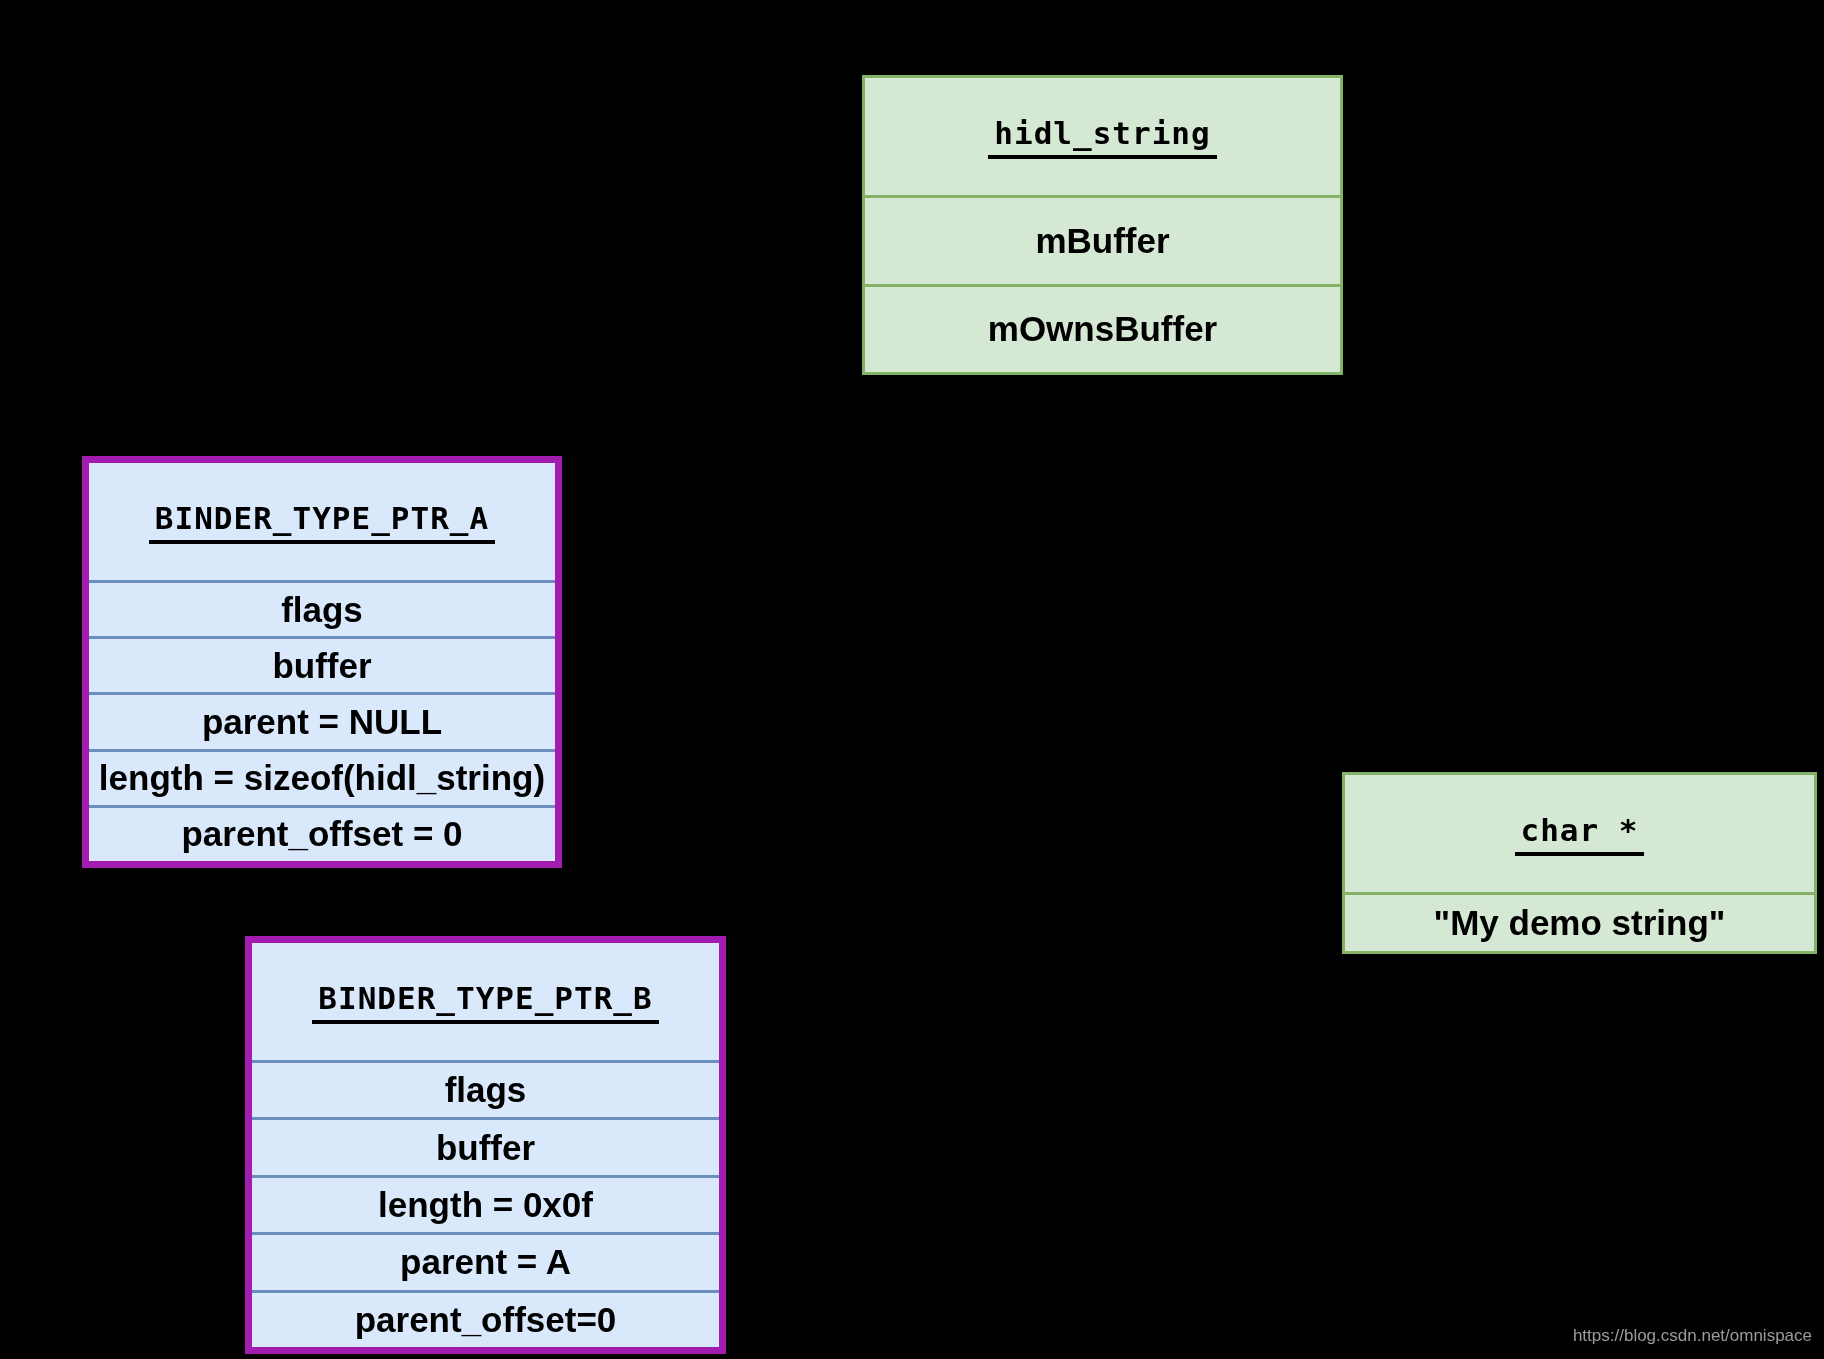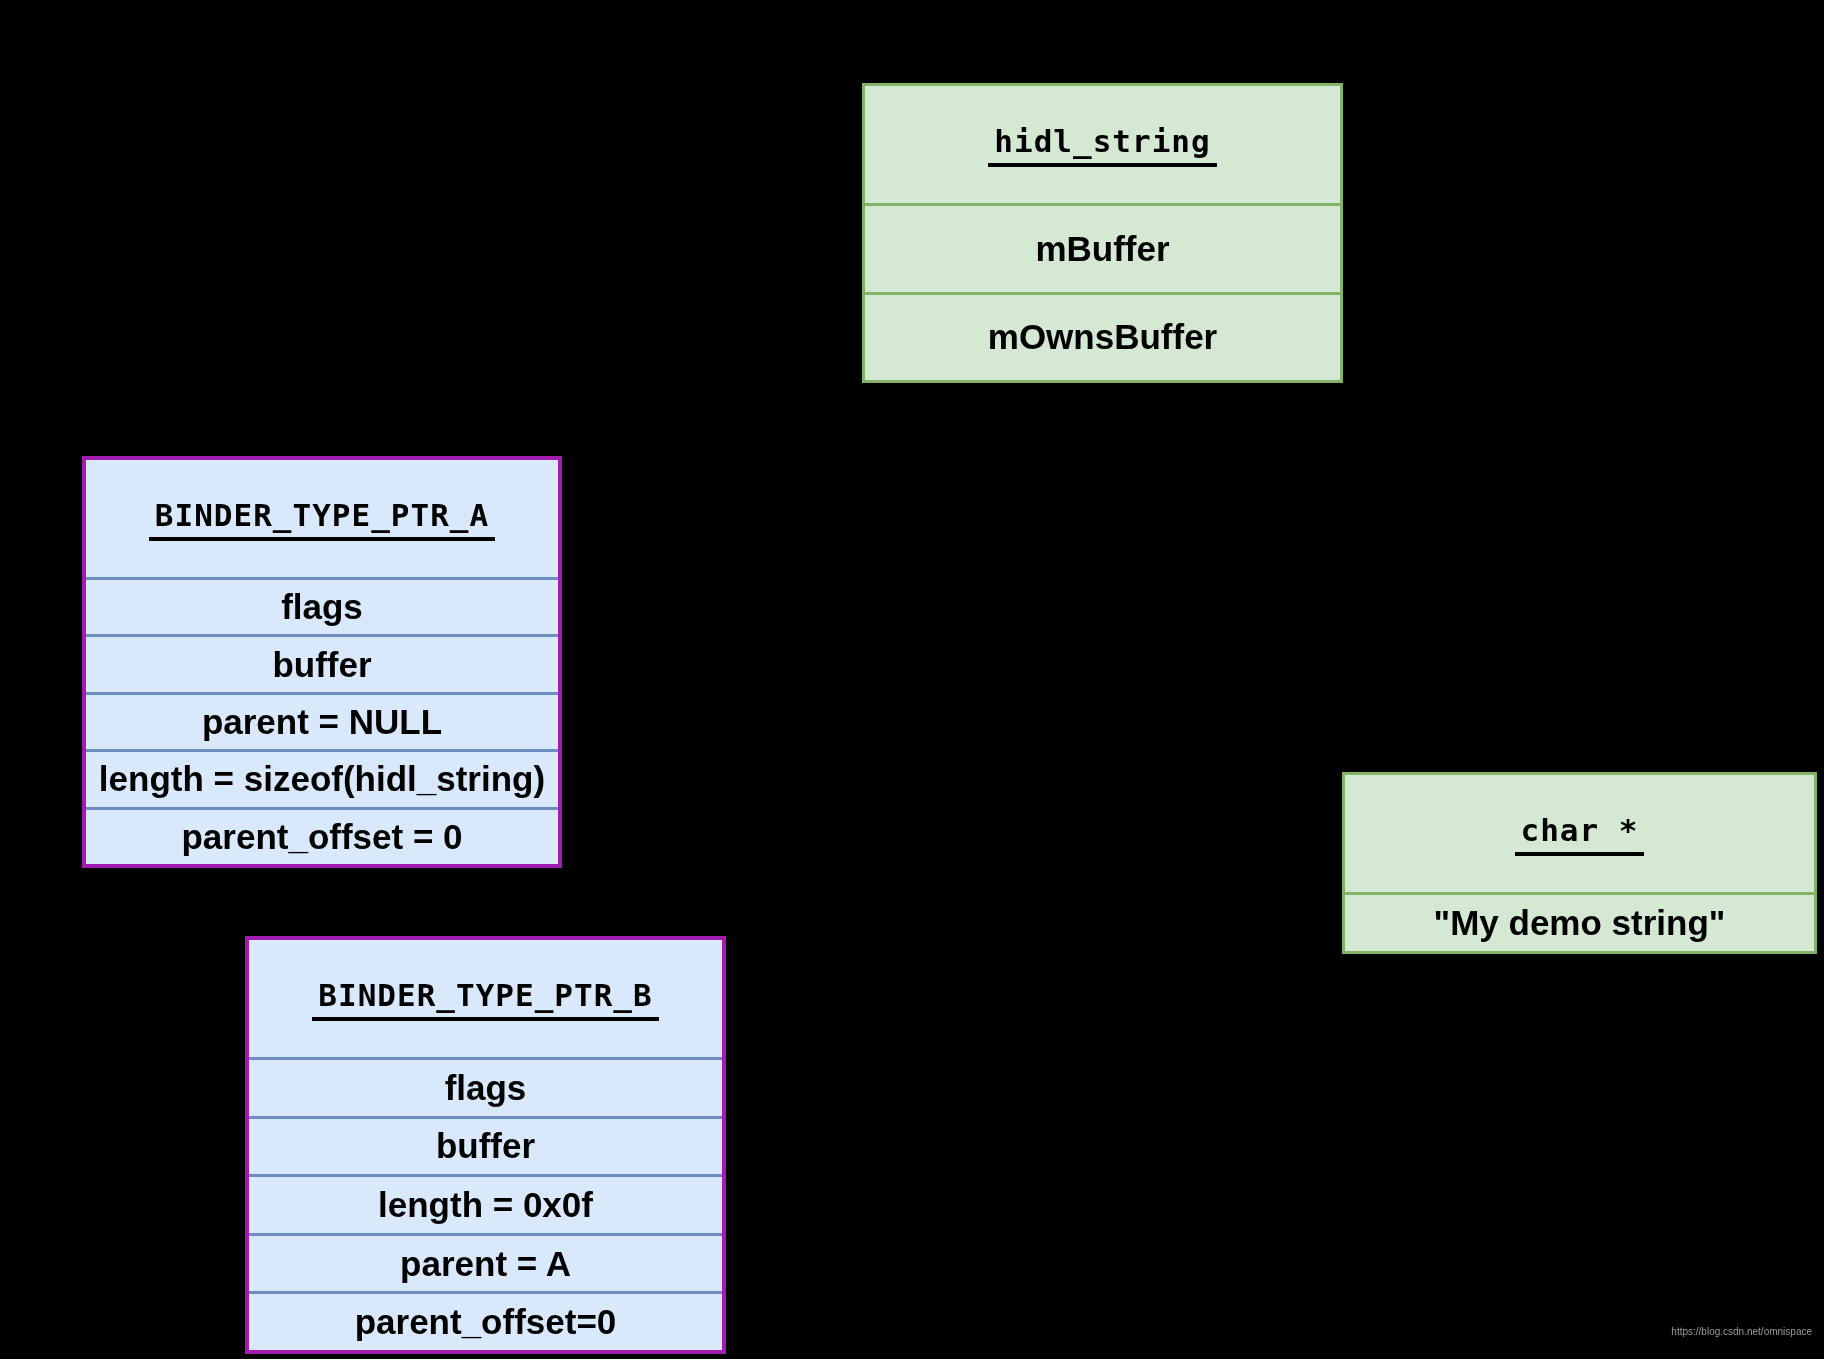--- a/index.html
+++ b/index.html
@@ -18,21 +18,21 @@
     position: absolute;
     display: flex;
     flex-direction: column;
   }
   .struct-box.green {
     background: #d5e8d4;
     border: 3px solid #82b366;
   }
   .struct-box.blue {
     background: #dae8fc;
-    border: 4px solid #a21caf;
+    border: 7px solid #a21caf;
   }
   .struct-title {
     flex: 0 0 117px;
     display: flex;
     align-items: center;
     justify-content: center;
     font-family: "DejaVu Sans Mono", monospace;
     font-weight: bold;
     font-size: 31px;
     color: #000000;
@@ -49,30 +49,30 @@
     justify-content: center;
     font-weight: bold;
     font-size: 35px;
     color: #000000;
     white-space: nowrap;
     text-align: center;
   }
   .struct-box.green .struct-row { border-top: 3px solid #82b366; }
   .struct-box.blue  .struct-row { border-top: 3px solid #6c8ebf; }
 
-  #box-hidl-string { left: 862px;  top: 83px;  width: 481px; height: 300px; }
+  #box-hidl-string { left: 862px;  top: 75px;  width: 481px; height: 300px; }
   #box-binder-a    { left: 82px;   top: 456px; width: 480px; height: 412px; }
   #box-binder-b    { left: 201px;  top: 936px; width: 481px; height: 418px; margin-left: 44px; }
   #box-char-ptr    { left: 1342px; top: 772px; width: 475px; height: 182px; }
 
   .watermark {
     position: absolute;
     right: 12px;
     top: 1326px;
-    font-size: 10px;
+    font-size: 17px;
     font-weight: normal;
     color: #9b9b9b;
   }
 </style>
 </head>
 <body>
 
 <div class="canvas">
 
   <div class="struct-box green" id="box-hidl-string">

